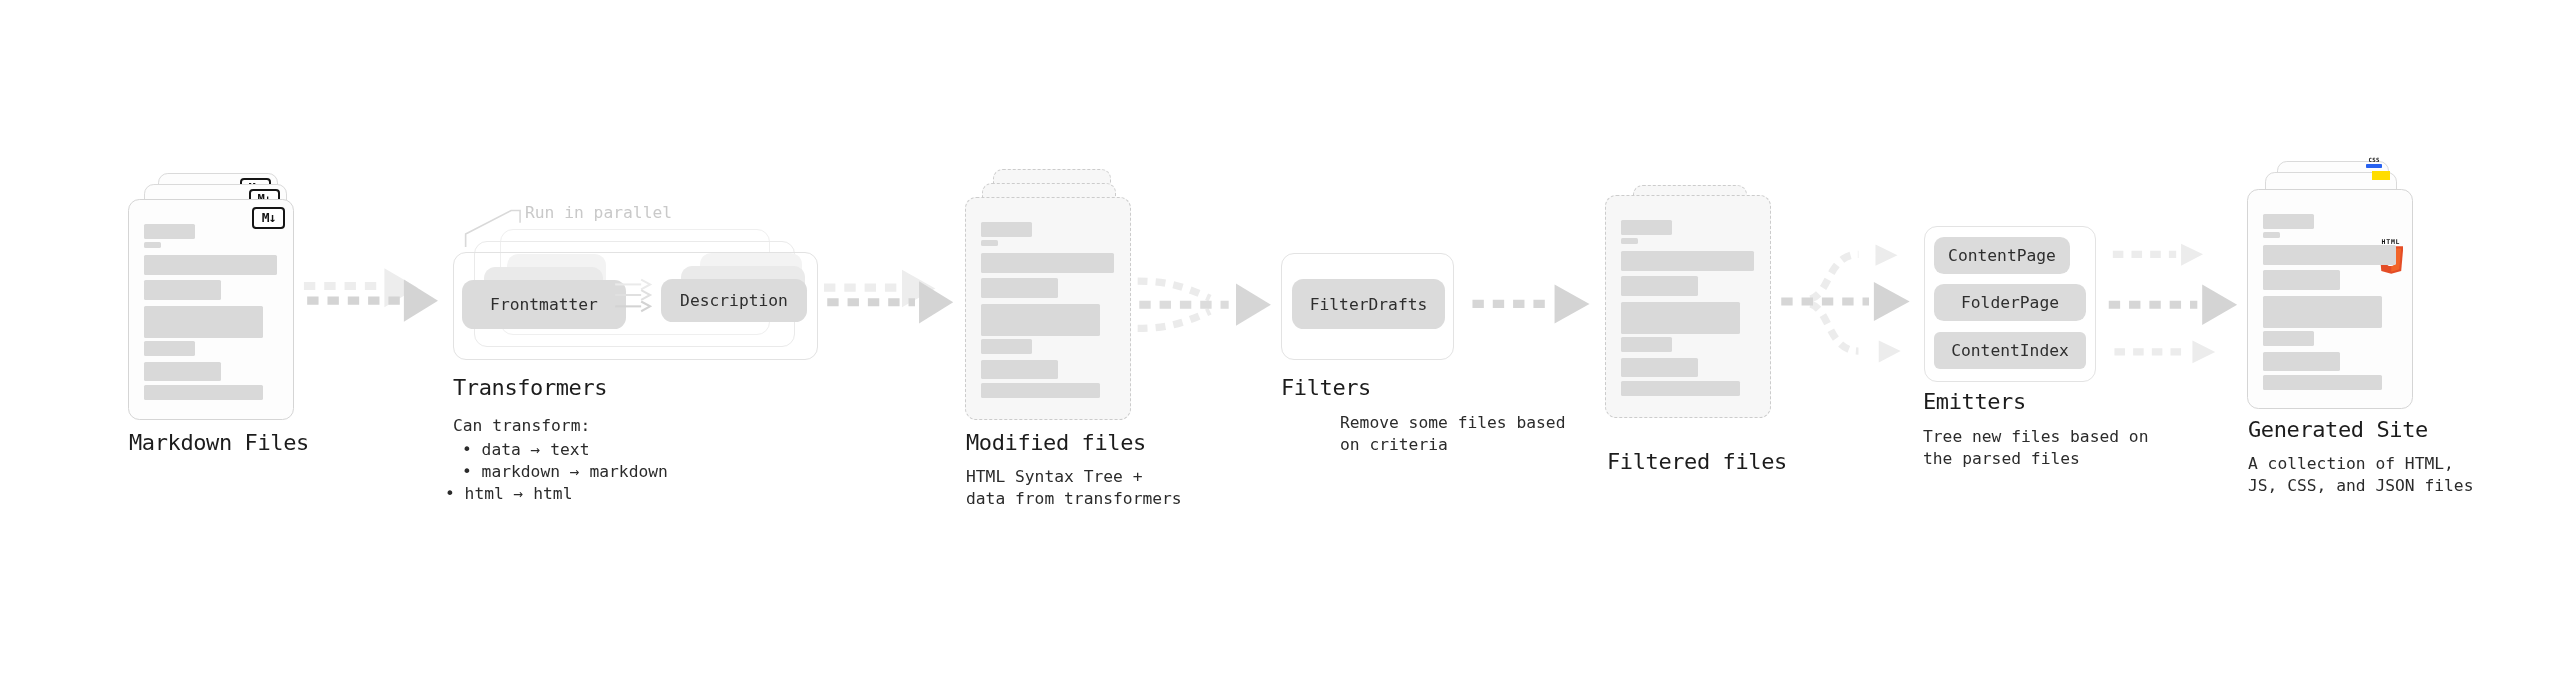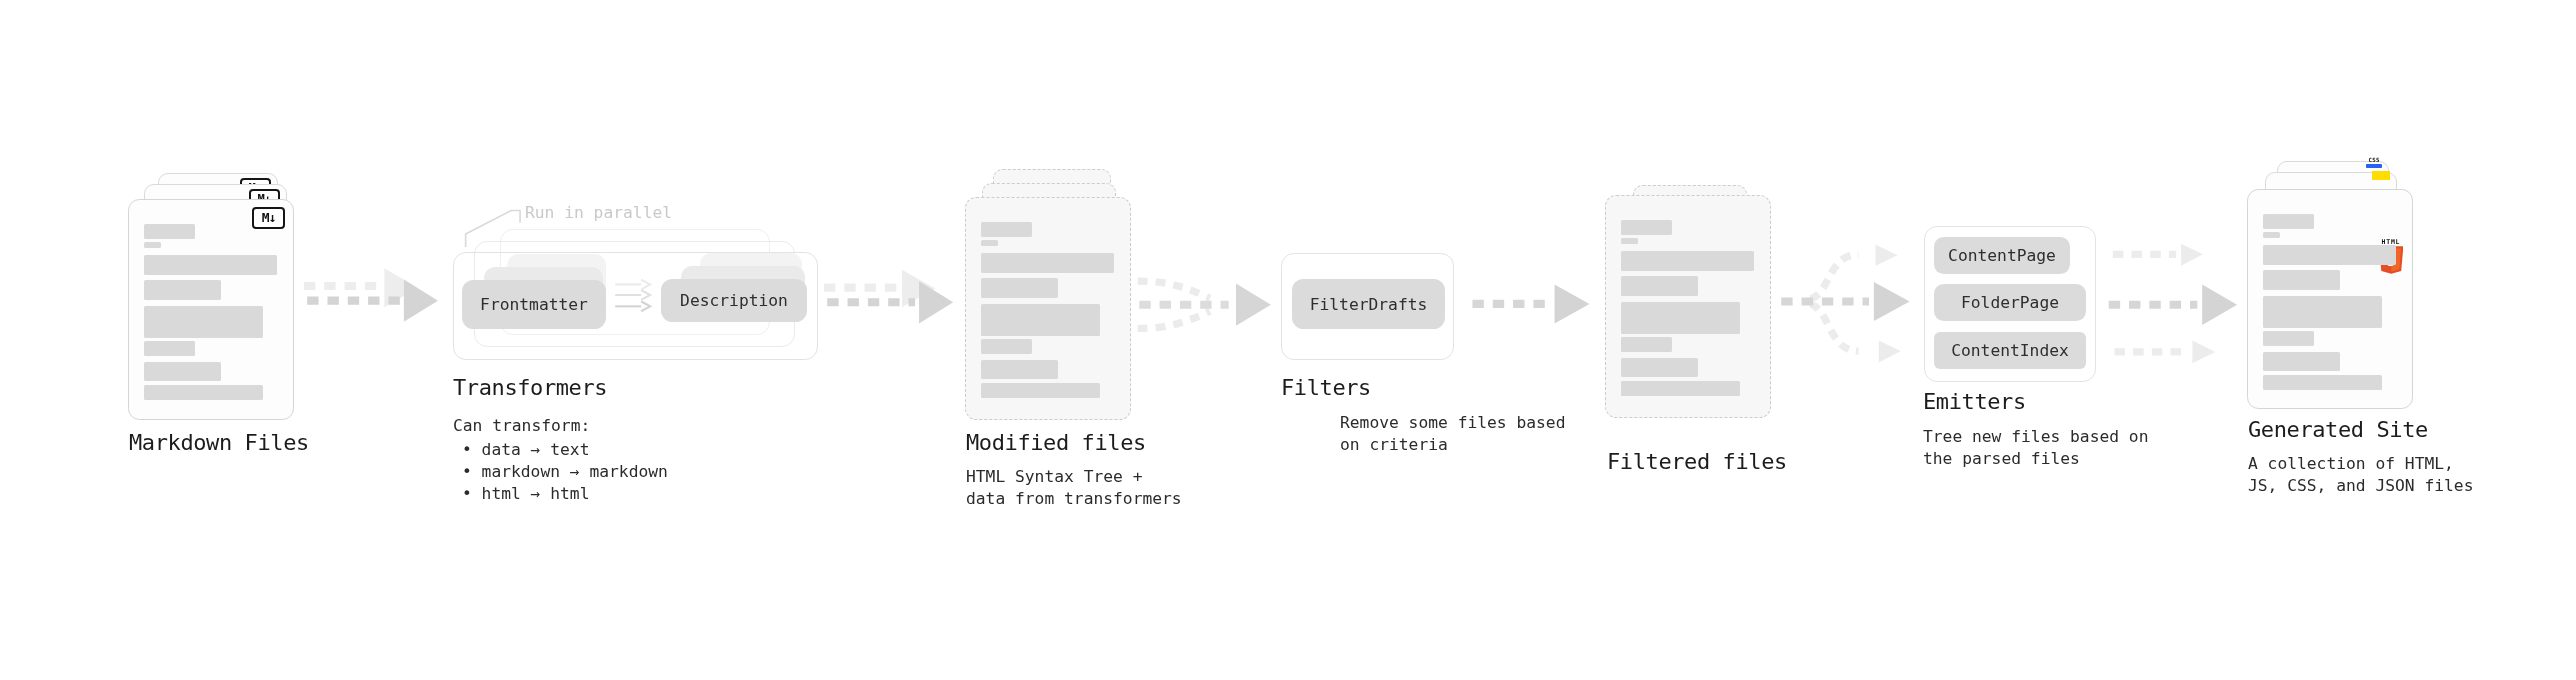--- a/index.html
+++ b/index.html
@@ -76,33 +76,33 @@
     <div class="h" style="left:129px;top:430px">Markdown Files</div>
   </div>
 
   <div>
     <div class="layer" style="left:500px;top:229px;width:270px;height:106px;border-color:#efefef"></div>
     <div class="layer" style="left:474px;top:241px;width:321px;height:106px;border-color:#eaeaea"></div>
     <div class="layer" style="left:453px;top:252px;width:365px;height:108px;border-color:#e2e2e2"></div>
 
     <div class="ghost g2" style="left:507px;top:254px;width:99px;height:46px"></div>
     <div class="ghost g1" style="left:484px;top:267px;width:119px;height:47px"></div>
-    <div class="pill" style="left:462px;top:280px;width:144px;height:49px">Frontmatter</div>
+    <div class="pill" style="left:462px;top:280px;width:164px;height:49px">Frontmatter</div>
 
     <div class="ghost g2" style="left:700px;top:253px;width:102px;height:46px"></div>
     <div class="ghost g1" style="left:681px;top:266px;width:124px;height:47px"></div>
     <div class="pill" style="left:661px;top:279px;width:146px;height:43px">Description</div>
 
     <div class="annot" style="left:525px;top:203px">Run in parallel</div>
 
     <div class="h" style="left:453px;top:375px">Transformers</div>
     <div class="d" style="left:453px;top:415px">Can transform:</div>
     <div class="d" style="left:462px;top:439px">• data → text</div>
     <div class="d" style="left:462px;top:461px">• markdown → markdown</div>
-    <div class="d" style="left:462px;top:483px">• html → html</div>
+    <div class="d" style="left:445px;top:483px">• html → html</div>
   </div>
 
   <div>
     <div class="sheet dashed z1" style="left:993px;top:169px;width:118px;"></div>
     <div class="sheet dashed z2" style="left:982px;top:183px;width:134px;"></div>
     <div class="doc dashed" style="left:965px;top:197px;height:223px;">
       <div class="bar b1"></div>
       <div class="bar b2"></div>
       <div class="bar b3"></div>
       <div class="bar b4"></div>

